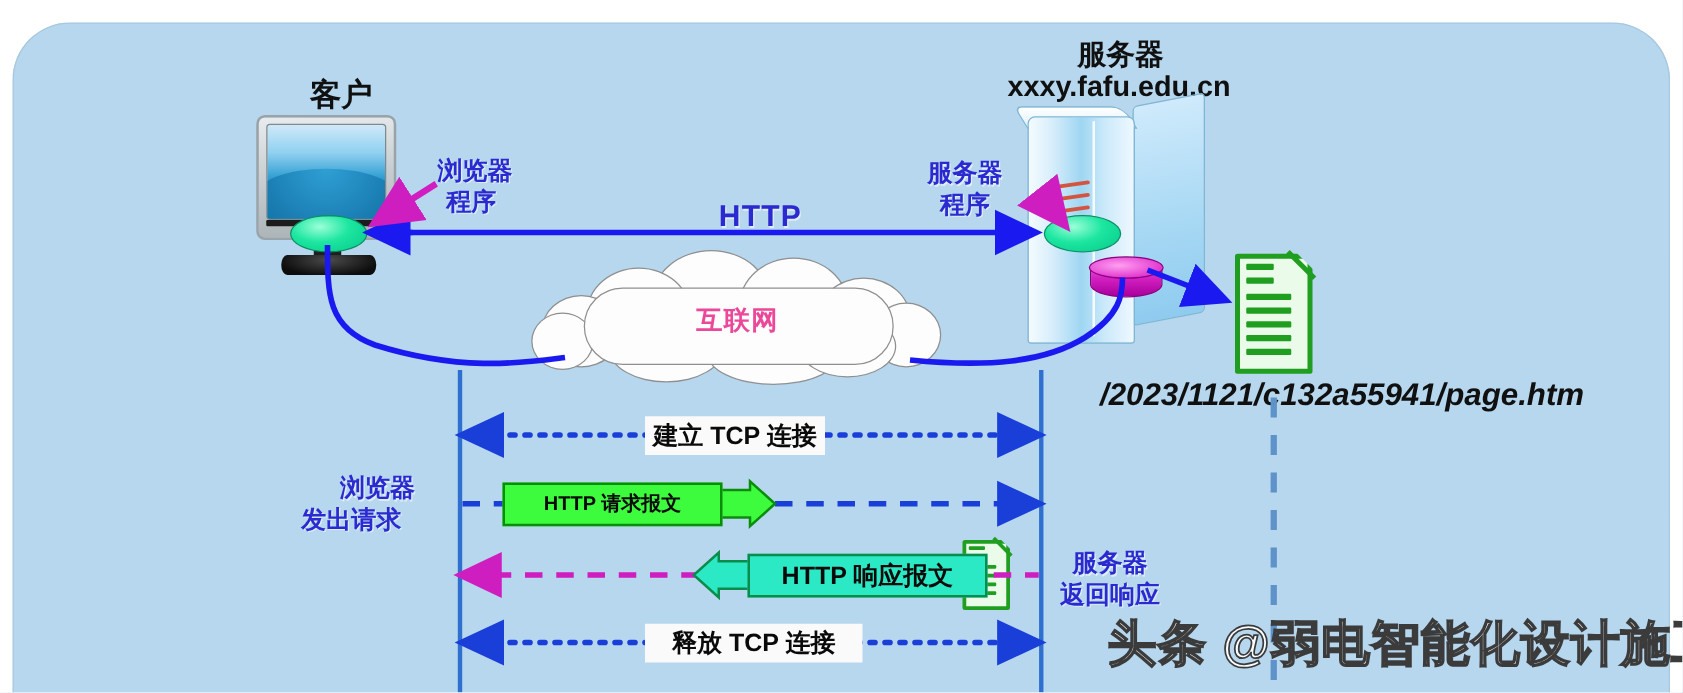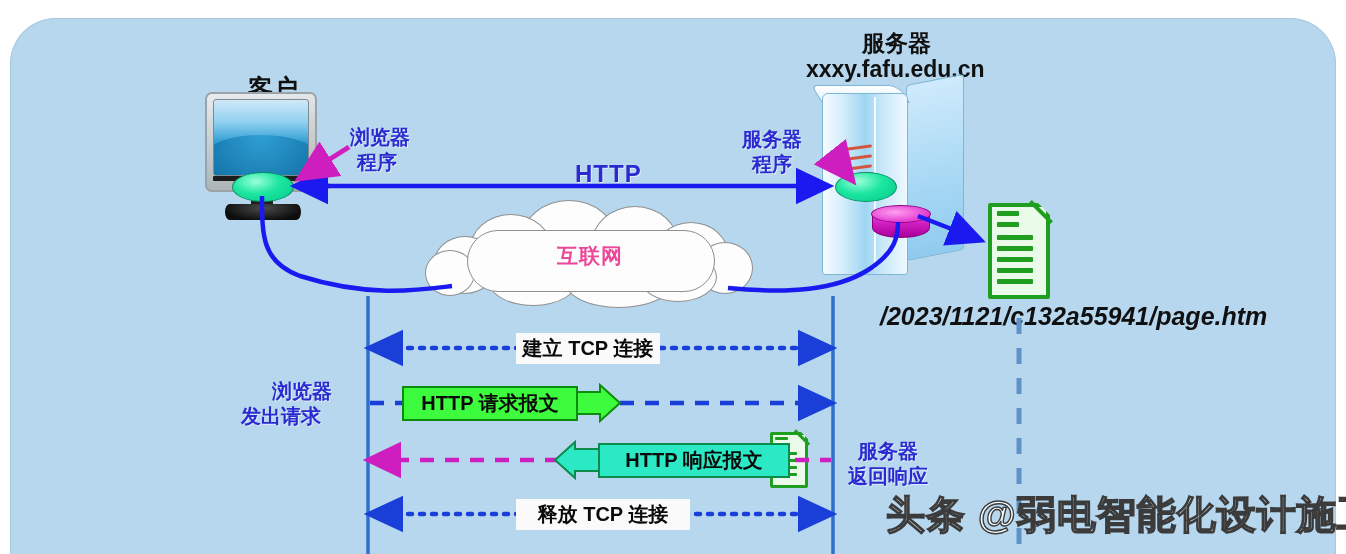--- a/index.html
+++ b/index.html
@@ -166,21 +166,21 @@
     letter-spacing:1px;
   }
 </style>
 </head>
 <body>
 
 <div id="stage">
 
   <div id="panel"></div>
 
-  <div class="lbl cn-black" style="left:248px; top:62px; font-size:25px;margin-top:12px;">客户</div>
+  <div class="lbl cn-black" style="left:248px; top:62px; font-size:25px;">客户</div>
 
   <div id="monitor">
     <div id="mon-bezel"></div>
     <div id="mon-screen"></div>
     <div id="mon-strip"></div>
     <div id="mon-neck"></div>
     <div id="mon-base"></div>
   </div>
 
   <div class="prog-ellipse" id="client-prog"></div>
@@ -306,21 +306,21 @@
   </svg>
 
   <div class="lbl cn-blue" style="left:272px; top:380px; font-size:20px;">浏览器</div>
   <div class="lbl cn-blue" style="left:241px; top:405px; font-size:20px;">发出请求</div>
 
   <div class="lbl cn-blue" style="left:858px; top:440px; font-size:20px;">服务器</div>
   <div class="lbl cn-blue" style="left:848px; top:465px; font-size:20px;">返回响应</div>
 
   <div class="msgbox msg-white" style="left:516px; top:333px; width:144px; height:31px; font-size:20px;">建立 TCP 连接</div>
 
-  <div class="msgbox msg-green" style="left:402px; top:386px; width:176px; height:35px; font-size:20px;">HTTP 请求报文</div>
+  <div class="msgbox msg-green" style="left:402px; top:386px; width:176px; height:35px; font-size:16px;">HTTP 请求报文</div>
 
   <div class="msgbox msg-white" style="left:516px; top:499px; width:174px; height:31px; font-size:20px;">释放 TCP 连接</div>
 
   <div class="msgbox msg-teal" style="left:598px; top:443px; width:192px; height:35px; font-size:20px;">HTTP 响应报文</div>
 
   <div id="watermark">头条 @弱电智能化设计施工</div>
 
 </div>
 
 </body></html>

